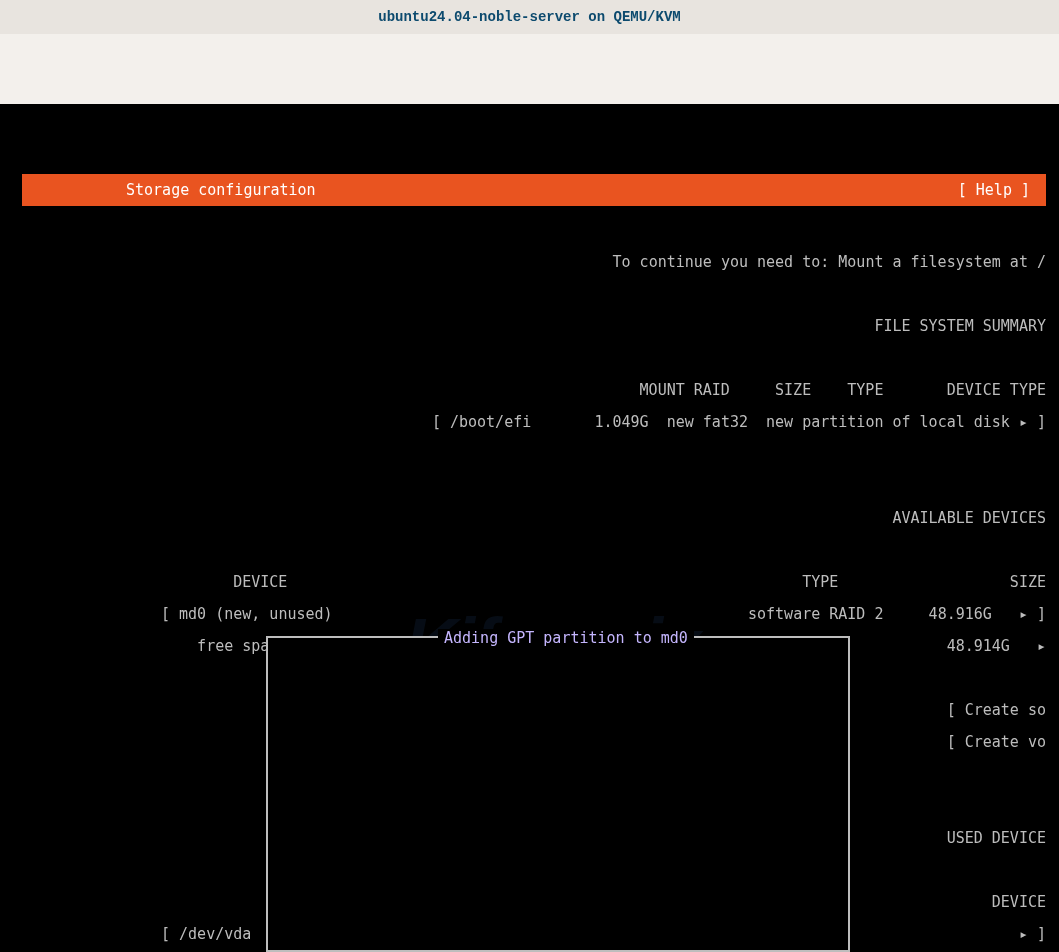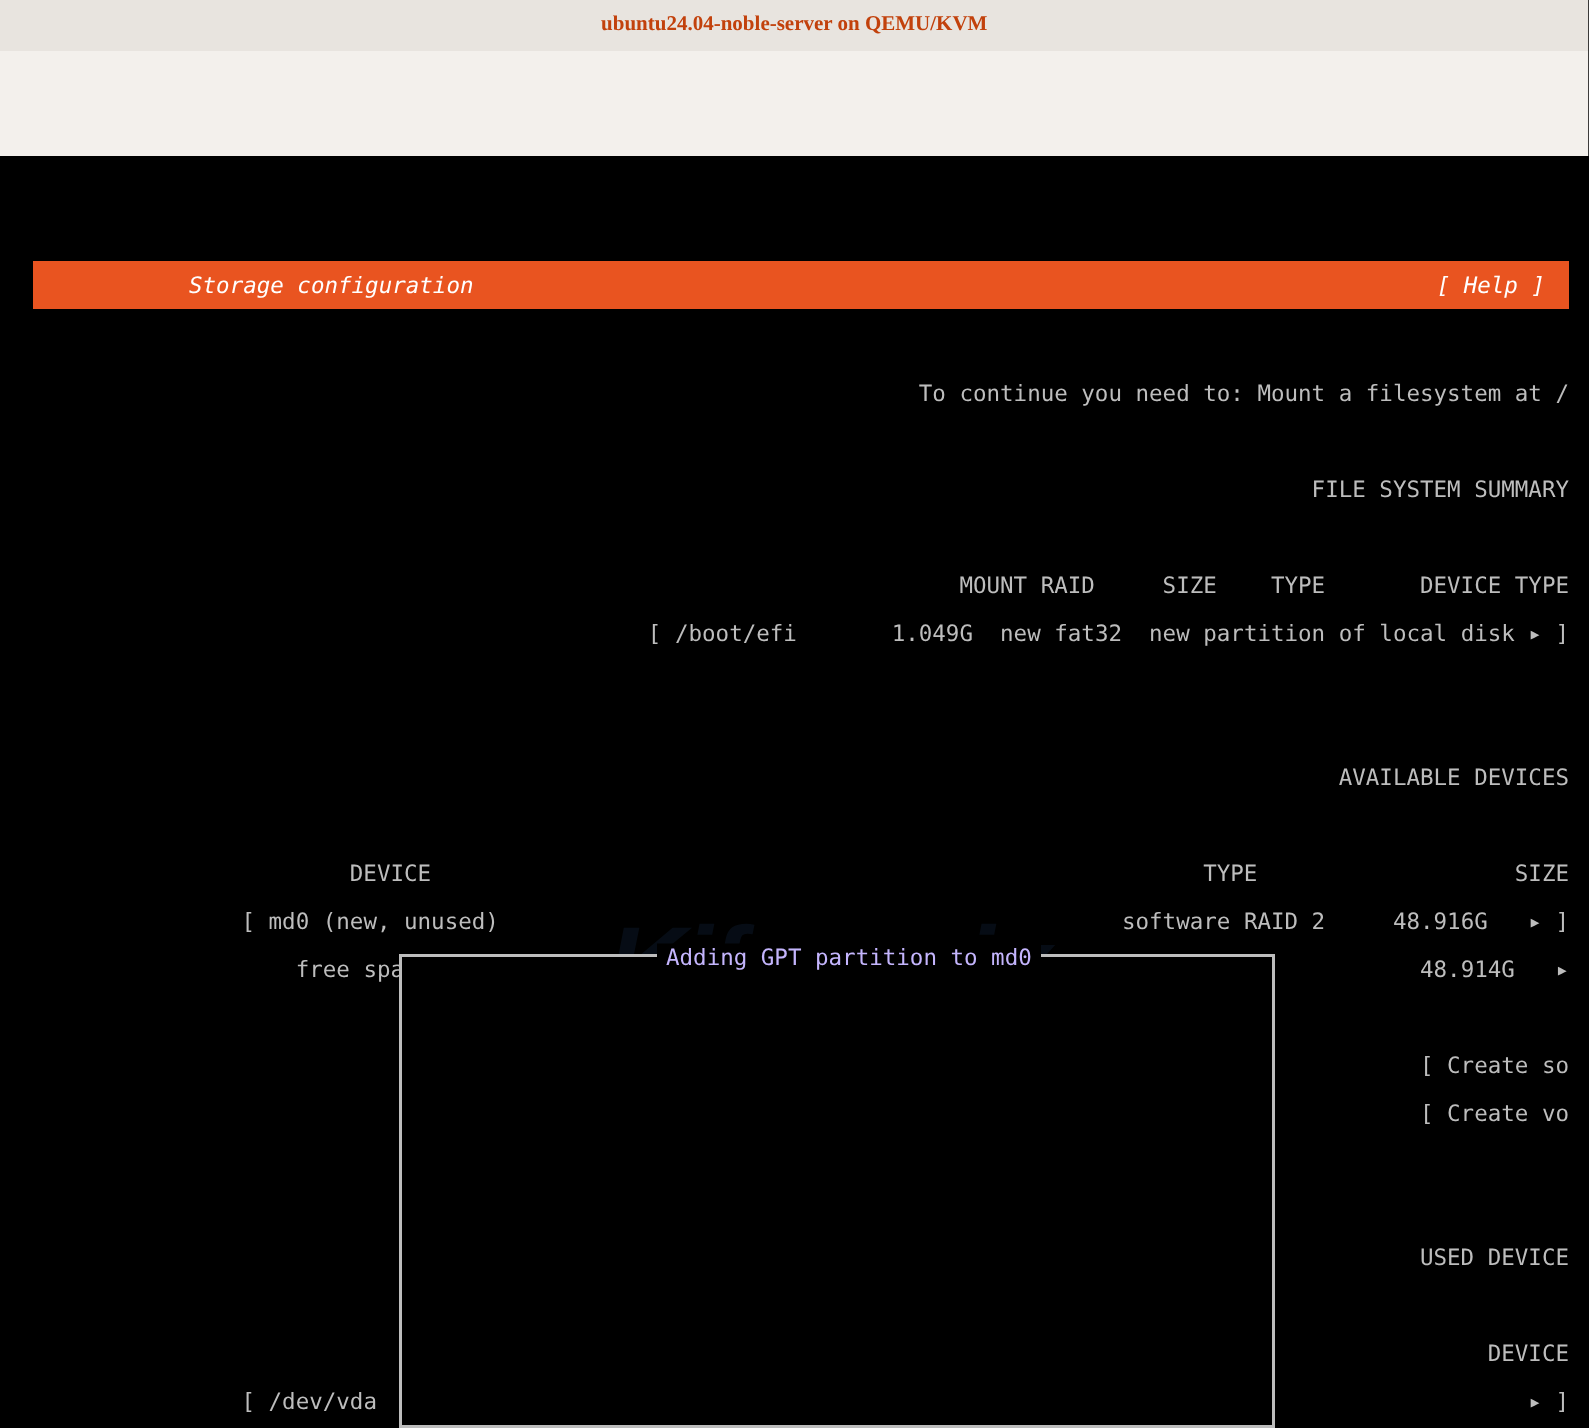--- a/index.html
+++ b/index.html
@@ -1,21 +1,21 @@
 <!DOCTYPE html>
 <html><head>
 <meta charset="utf-8">
 <style>
   * { box-sizing: border-box; margin: 0; padding: 0; }
   html, body { width: 1059px; height: 952px; font-family: "DejaVu Sans Mono","Liberation Mono",monospace; font-size: 15px; background:#000; color:#bdbdbd; }
-  .titlebar { width:100%; height:34px; background:#e8e4df; color:#c2410c; display:flex; align-items:center; justify-content:center; font-family:Liberation Serif, serif; font-size:14px; font-weight:600; }
+  .titlebar { width:100%; height:34px; background:#e8e4df; color:#0c4a6e; display:flex; align-items:center; justify-content:center; font-family:Liberation Mono, monospace; font-size:14px; font-weight:600; }
   .toolbar-gap { width:100%; height:70px; background:#f3f0ec; }
   .terminal { position:relative; width:100%; height:848px; background:#000; }
   .screen { position:absolute; left:22px; top:70px; width:1024px; }
-  .header-bar { background:#e95420; color:#fff; height:32px; line-height:32px; padding:0 8px 0 104px; display:flex; justify-content:space-between;font-style:italic; }
+  .header-bar { background:#e95420; color:#fff; height:32px; line-height:32px; padding:0 8px 0 104px; display:flex; justify-content:space-between; }
   .header-title { }
   .header-help { padding-right:8px; }
   .body { padding:0 0 0 104px; white-space:pre; line-height:16px; font-size:15px; }
   .line { height:16px;text-align:right; }
   .dialog { position:absolute; left:244px; top:462px; width:584px; background:#000; border:2px solid #bdbdbd; }
   .dialog-inner { padding:12px 18px 12px 18px; white-space:pre; line-height:16px; }
   .dialog-title { position:absolute; top:-9px; left:170px; background:#000; padding:0 6px; color:#c4b5fd; }
   .input-box { display:inline-block; background:#dedede; width:380px; height:16px; vertical-align:middle; }
   .watermark { position:absolute; left:244px; top:416px; width:572px; height:120px; opacity:0.22; pointer-events:none; display:flex; align-items:center; justify-content:center; flex-direction:column; }
   .watermark .wm-main { font-family:"Arial Black",sans-serif; font-size:72px; font-style:italic; font-weight:900; color:#1e3a5f; letter-spacing:-2px; }

